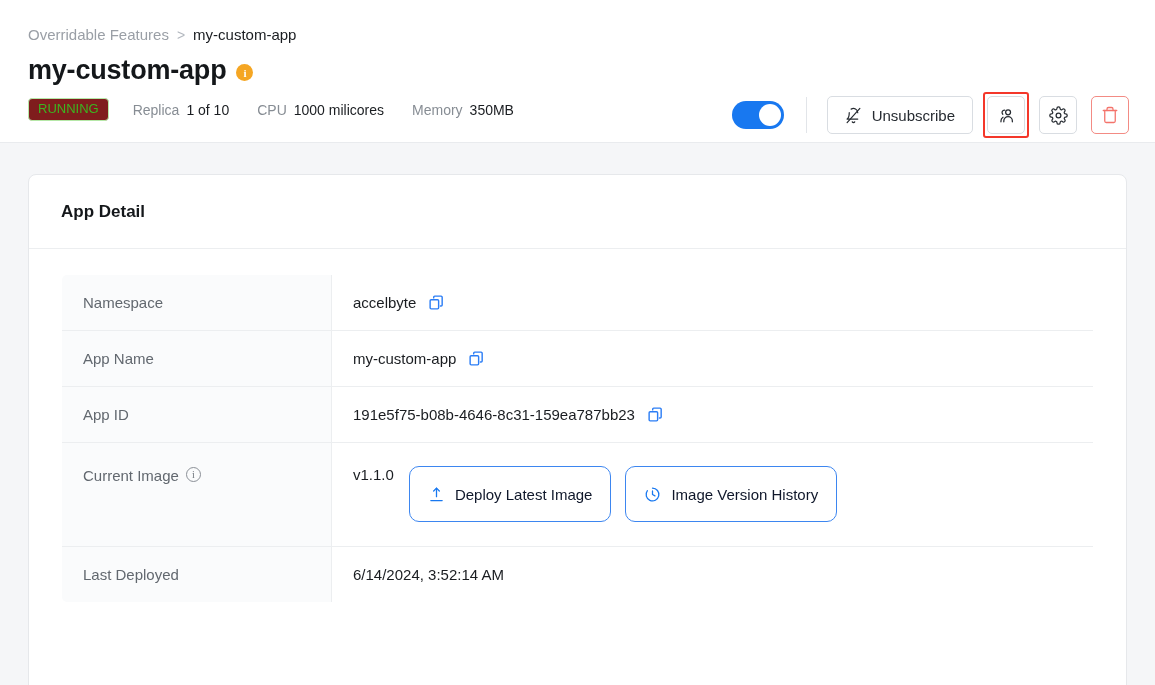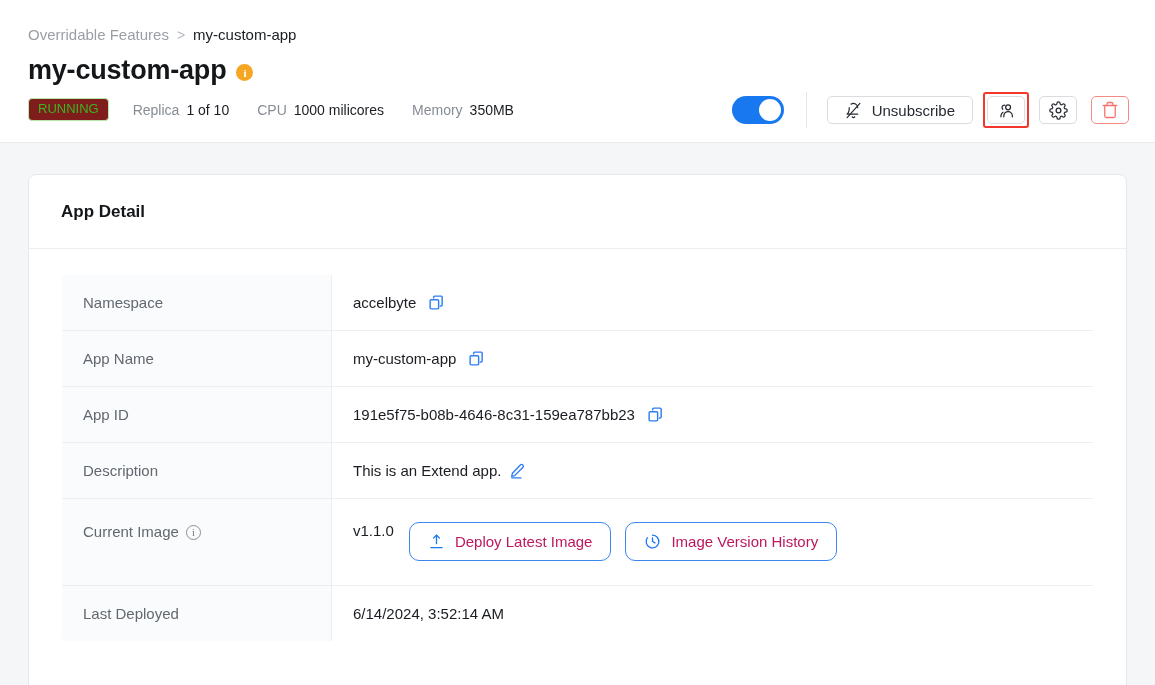--- a/index.html
+++ b/index.html
@@ -112,21 +112,21 @@
     background: #ffffff;
     top: 3px; right: 3px;
   }
   .tb-divider {
     width: 1px;
     height: 36px;
     background: #e2e5e9;
     margin: 0 20px 0 22px;
   }
   .btn {
-    height: 28px;
+    height: 38px;
     border: 1px solid #d9dde2;
     border-radius: 5px;
     background: #ffffff;
     display: flex;
     align-items: center;
     justify-content: center;
     cursor: pointer;
     color: #262b31;
     font-size: 15px;
     font-family: "Liberation Sans", sans-serif;
@@ -183,45 +183,45 @@
   .detail-table tr { border-bottom: 1px solid #eceef0; }
   .detail-table td { vertical-align: middle; }
   .cell-label {
     width: 270px;
     background: #fafbfc;
     color: #62686f;
     font-size: 15px;
     padding: 19px 0 19px 21px;
     border-right: 1px solid #eceef0;
   }
-  .label-inner { display: flex; align-items: flex-end; gap: 7px; }
+  .label-inner { display: flex; align-items: flex-start; gap: 7px; }
   .cell-value {
     color: #1a1d21;
     font-size: 15px;
     padding: 19px 0 19px 21px;
   }
   .value-inner { display: flex; align-items: center; gap: 12px; }
   .value-text { color: #1a1d21; }
 
   .icon-btn-inline {
     display: inline-flex;
     align-items: center;
     cursor: pointer;
     line-height: 0;
   }
 
   .img-row-value { display: flex; flex-direction: row; gap: 15px; padding-top: 2px; }
   .img-version { font-size: 15px; color: #1a1d21; }
   .img-btn-group { display: flex; gap: 14px; }
   .btn-outline-blue {
-    height: 39px;
+    height: 56px;
     border: 1px solid #3d86f0;
     border-radius: 10px;
     background: #ffffff;
-    color: #be185d;
+    color: #0f172a;
     font-size: 15px;
     display: flex;
     align-items: center;
     justify-content: center;
     gap: 10px;
     padding: 0 18px;
     cursor: pointer;
     font-family: "Liberation Sans", sans-serif;
     white-space: nowrap;
   }
@@ -396,38 +396,20 @@
                 <span class="icon-btn-inline">
                   <svg width="17" height="17" viewBox="0 0 24 24" fill="none" stroke="#2b7df5" stroke-width="2" stroke-linecap="round" stroke-linejoin="round">
                     <rect x="3" y="8" width="12" height="13" rx="1.5"></rect>
                     <path d="M8 5.5V4.5A1.5 1.5 0 0 1 9.5 3h9A1.5 1.5 0 0 1 20 4.5v11a1.5 1.5 0 0 1-1.5 1.5h-1"></path>
                   </svg>
                 </span>
               </div>
             </td>
           </tr>
 
-          <tr>
-            <td class="cell-label">
-              <div class="label-inner">
-                <span>Description</span>
-              </div>
-            </td>
-            <td class="cell-value">
-              <div class="value-inner" style="gap:8px;">
-                <span class="value-text">This is an Extend app.</span>
-                <span class="icon-btn-inline">
-                  <svg width="16" height="16" viewBox="0 0 24 24" fill="none" stroke="#2b7df5" stroke-width="2" stroke-linecap="round" stroke-linejoin="round">
-                    <path d="M17 3a2.6 2.6 0 0 1 3.7 3.7L8.5 18.9 4 20l1.1-4.5z"></path>
-                    <line x1="4" y1="22.2" x2="18" y2="22.2"></line>
-                  </svg>
-                </span>
-              </div>
-            </td>
-          </tr>
 
           <tr>
             <td class="cell-label" style="vertical-align:top; padding-top:24px;">
               <div class="label-inner">
                 <span>Current Image</span>
                 <span class="info-circle">i</span>
               </div>
             </td>
             <td class="cell-value" style="vertical-align:top; padding-top:21px; padding-bottom:24px;">
               <div class="img-row-value">

